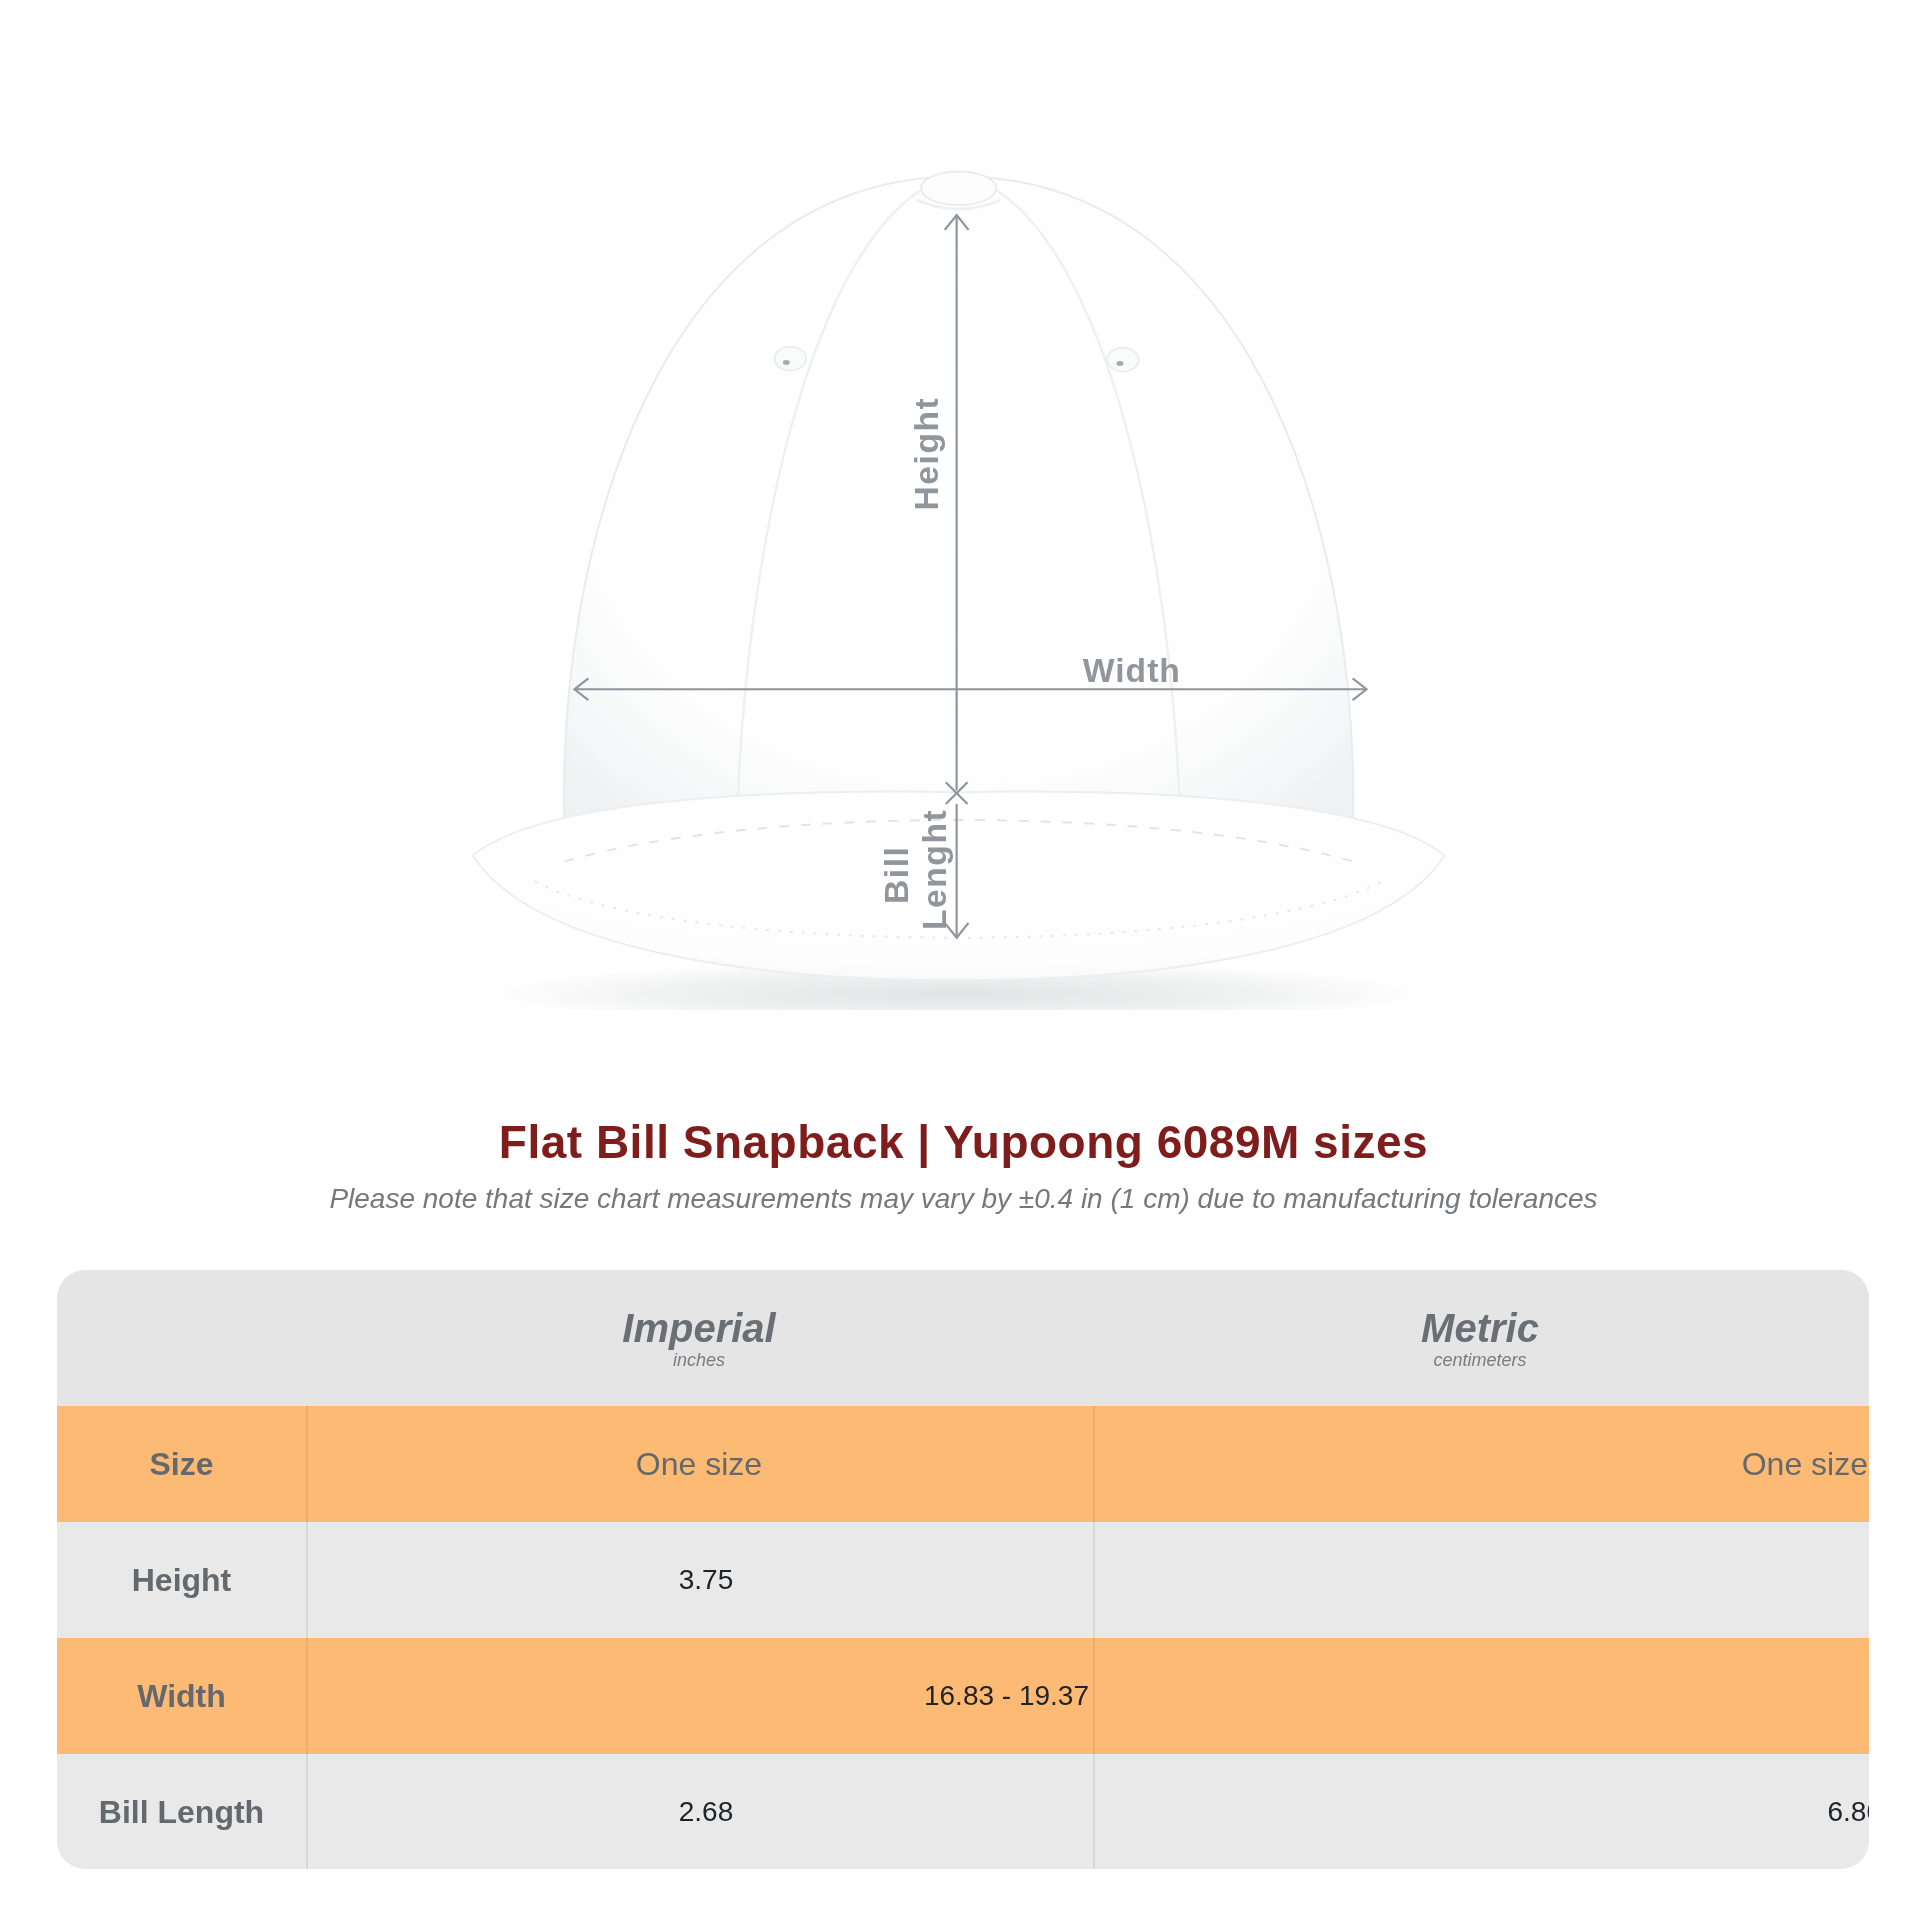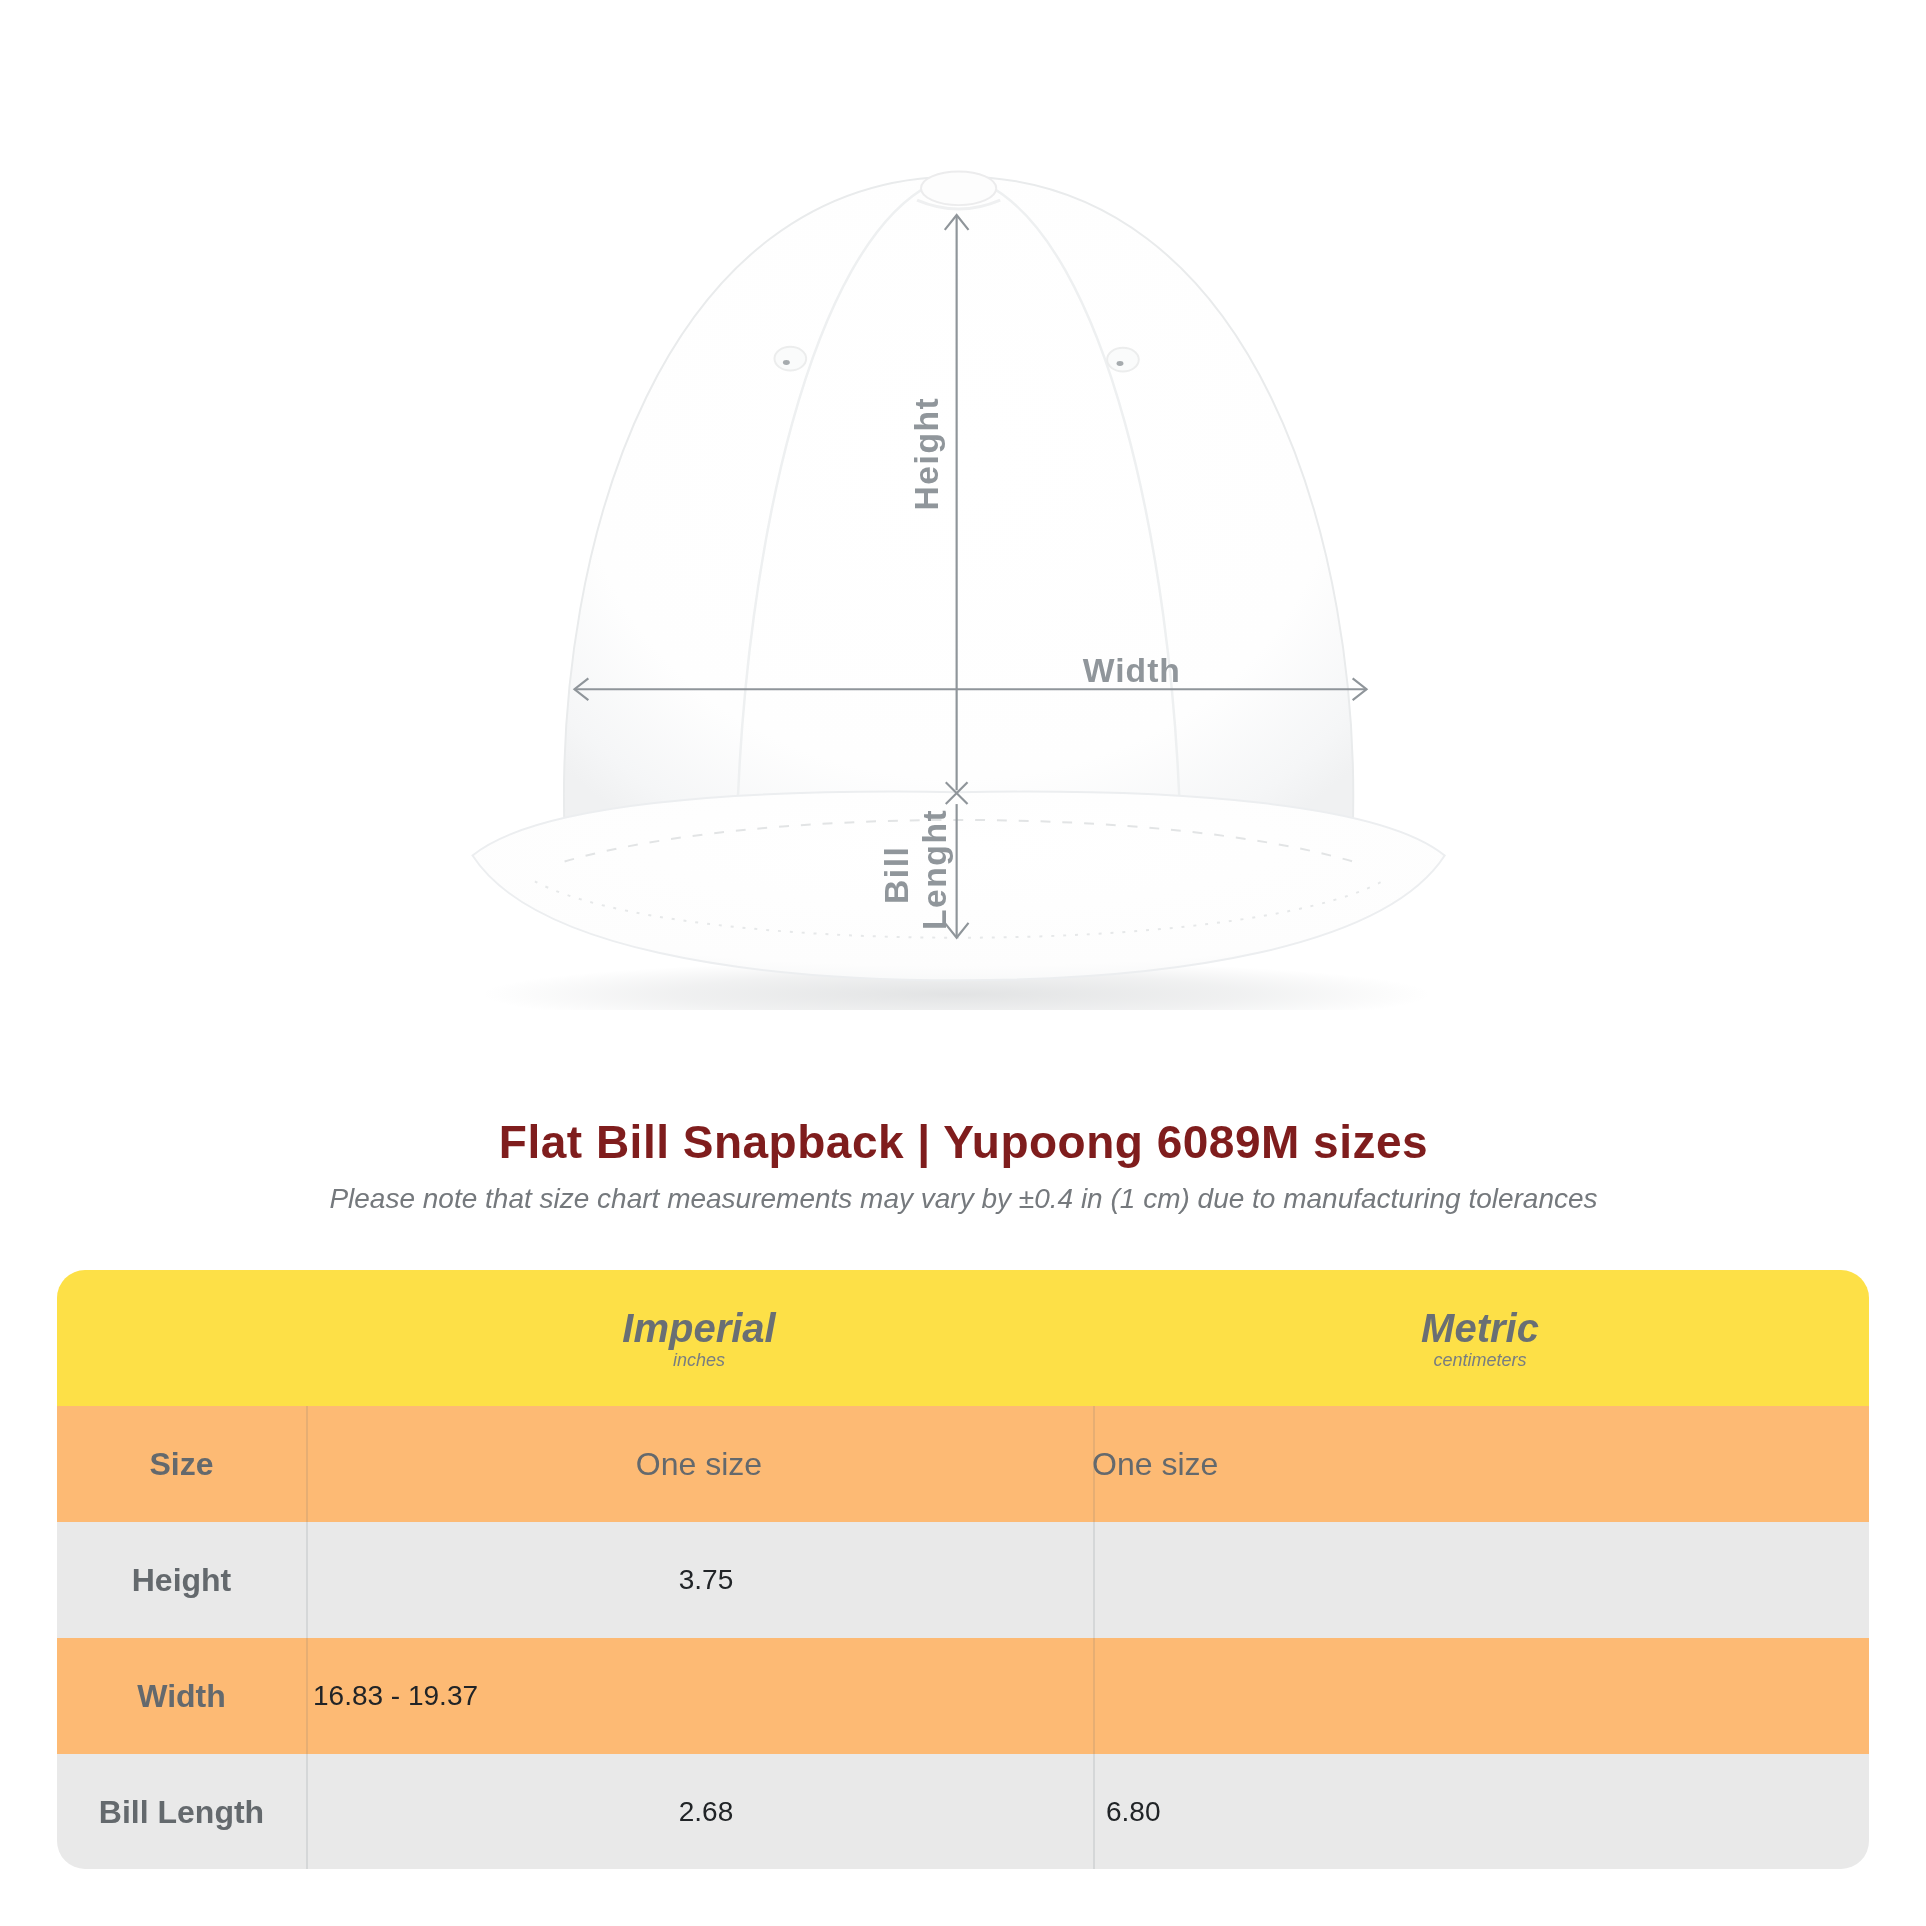--- a/index.html
+++ b/index.html
@@ -43,33 +43,33 @@
     position: absolute;
     left: 57px;
     top: 1270px;
     width: 1812px;
     height: 599px;
     border-radius: 28px;
     overflow: hidden;
   }
   .t-header {
     height: 136px;
-    background: #fde047;
+    background: #e5e5e5;
     display: flex;
   }
   .t-row {
     height: 116px;
     display: flex;
     align-items: center;
   }
   .t-row.gray { background: #e9e9e9; }
   .t-row.white { background: #fdba74; }
   .c1 { width: 249px; flex: none; text-align: center; }
   .c2 { width: 786px; flex: none; text-align: center; }
-  .c3 { width: 776px; flex: none; text-align: left; }
+  .c3 { width: 776px; flex: none; text-align: right; }
   .t-header .c2, .t-header .c3 {
     display: flex;
     flex-direction: column;
     justify-content: center;
     align-items: center;
   }
   .unit-title {
     font-size: 40px;
     font-weight: 700;
     font-style: italic;

